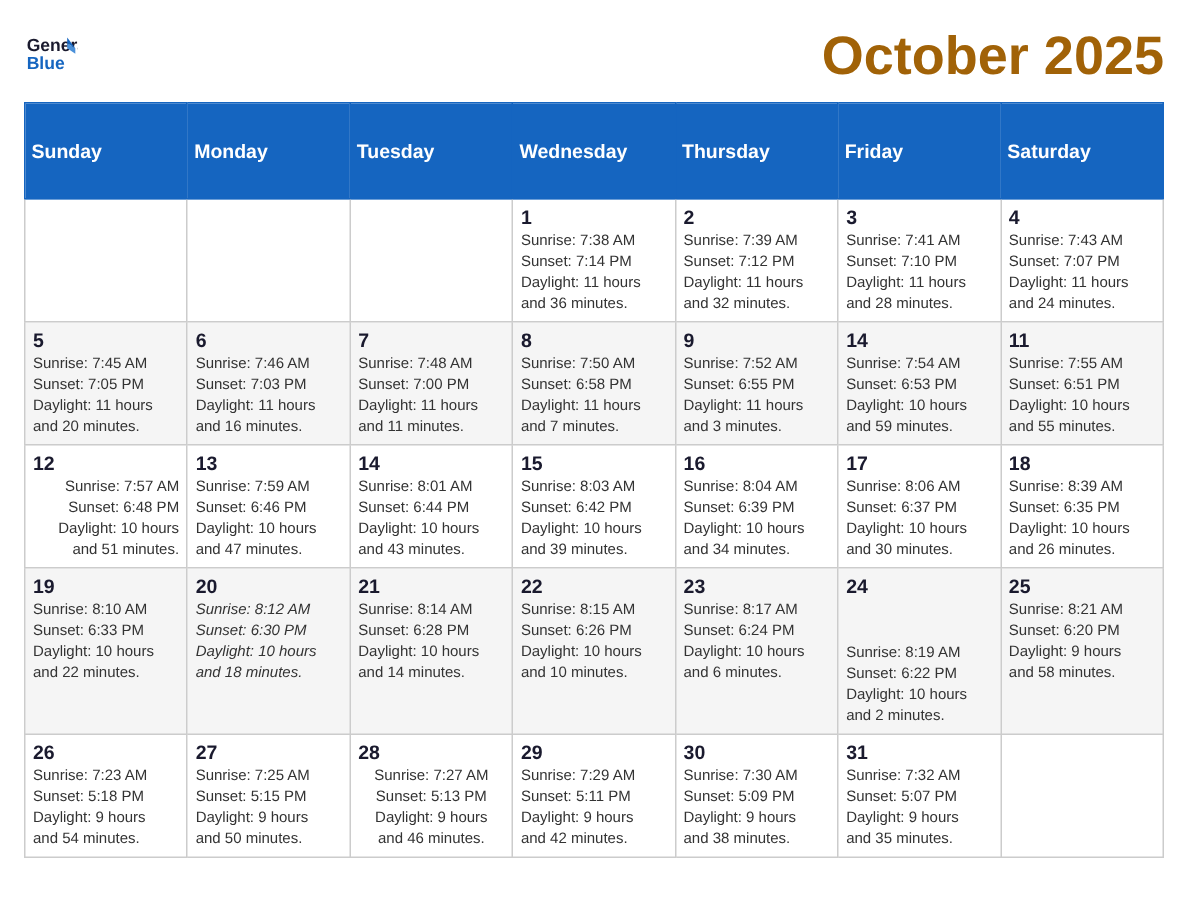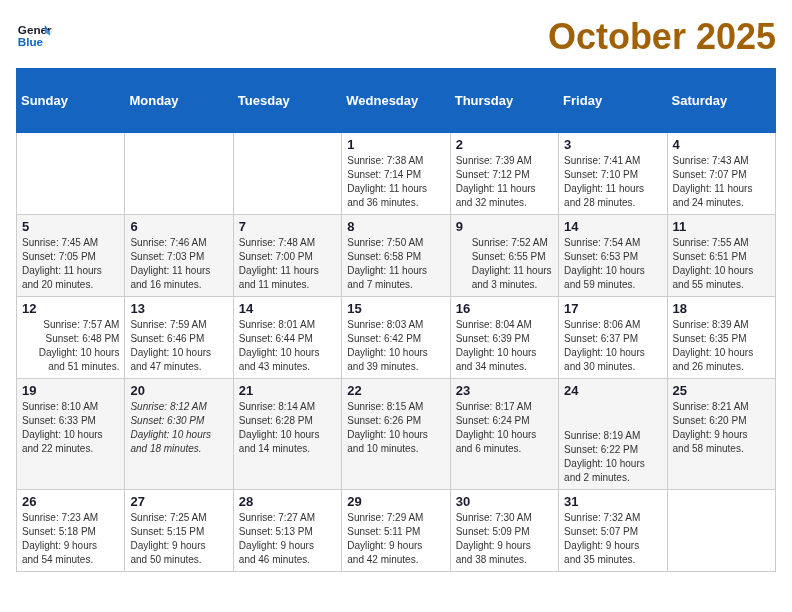--- a/index.html
+++ b/index.html
@@ -165,21 +165,21 @@
         </td>
         <td>
           <span class="day-num">8</span>
           <div class="day-info" style="white-space: pre-line;">Sunrise: 7:50 AM
 Sunset: 6:58 PM
 Daylight: 11 hours
 and 7 minutes.</div>
         </td>
         <td>
           <span class="day-num">9</span>
-          <div class="day-info" style="white-space: pre-line; margin-left: 16px;">Sunrise: 7:52 AM
+          <div class="day-info" style="white-space: pre-line;">Sunrise: 7:52 AM
 Sunset: 6:55 PM
 Daylight: 11 hours
 and 3 minutes.</div>
         </td>
         <td>
           <span class="day-num">14</span>
           <div class="day-info" style="white-space: pre-line;">Sunrise: 7:54 AM
 Sunset: 6:53 PM
 Daylight: 10 hours
 and 59 minutes.</div>
@@ -304,21 +304,21 @@
         </td>
         <td>
           <span class="day-num">27</span>
           <div class="day-info" style="white-space: pre-line;">Sunrise: 7:25 AM
 Sunset: 5:15 PM
 Daylight: 9 hours
 and 50 minutes.</div>
         </td>
         <td>
           <span class="day-num">28</span>
-          <div class="day-info" style="white-space: pre-line;">Sunrise: 7:27 AM
+          <div class="day-info" style="white-space: pre-line; text-align: center;">Sunrise: 7:27 AM
 Sunset: 5:13 PM
 Daylight: 9 hours
 and 46 minutes.</div>
         </td>
         <td>
           <span class="day-num">29</span>
           <div class="day-info" style="white-space: pre-line;">Sunrise: 7:29 AM
 Sunset: 5:11 PM
 Daylight: 9 hours
 and 42 minutes.</div>

